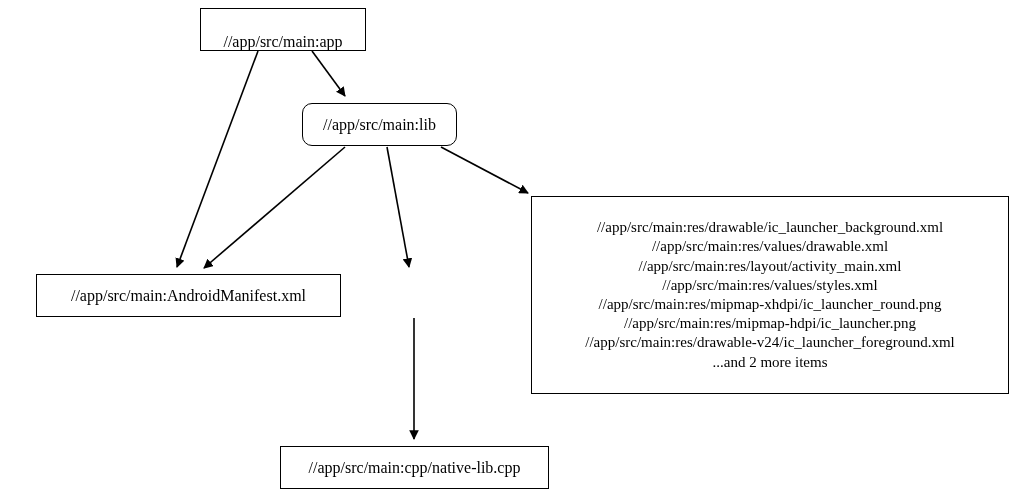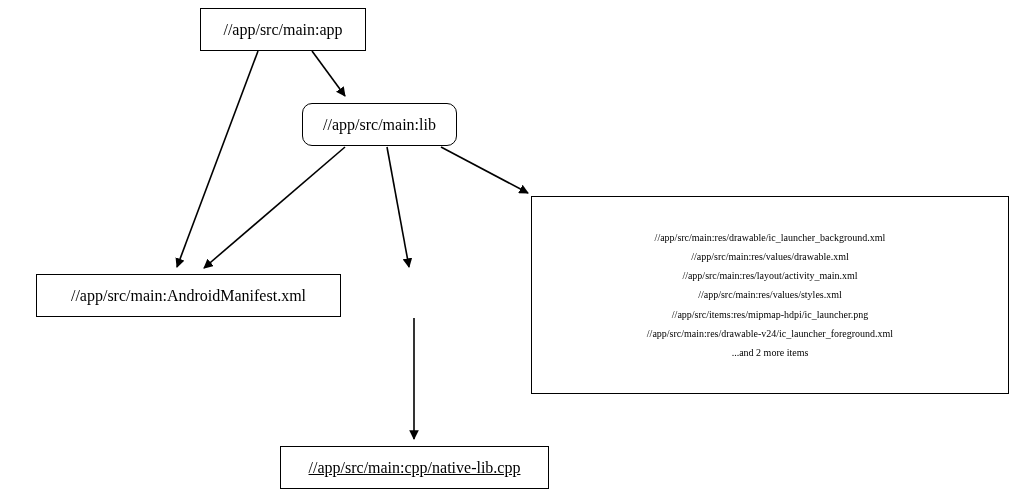--- a/index.html
+++ b/index.html
@@ -38,37 +38,37 @@
     white-space: nowrap;
     z-index: 2;
   }
   .node-label {
     display: block;
     width: 100%;
     text-align: center;
   }
   .node-multiline {
     white-space: normal;
-    font-size: 10px;
+    font-size: 15px;
     line-height: 19.2px;
     padding: 7px 6px;
     align-items: center;
   }
   .node-multiline .line {
     display: block;
     width: 100%;
     text-align: center;
     white-space: nowrap;
   }
-  #node-app        { left: 200px; top: 8px;   width: 166px; height: 43px; }
+  #node-app        { left: 200px; top: 8px;   width: 166px; height: 43px; align-items: flex-end; }
   #node-lib        { left: 302px; top: 103px; width: 155px; height: 43px; border-radius: 10px; }
   #node-manifest   { left: 4px;   top: 274px; width: 305px; height: 43px; margin-left: 32px; }
   #node-jni        { left: 325px; top: 274px; width: 180px; height: 43px; }
   #node-res        { left: 531px; top: 196px; width: 478px; height: 198px; }
-  #node-native     { left: 280px; top: 446px; width: 269px; height: 43px; text-decoration: underline; }
+  #node-native     { left: 280px; top: 446px; width: 269px; height: 43px; }
 </style>
 </head>
 <body>
 
 <div id="graph">
 
   <svg id="edges" viewBox="0 0 1018 496" width="1018" height="496">
     <defs>
       <marker id="arrow" viewBox="0 0 10 10" refX="9" refY="5" markerWidth="6" markerHeight="6" orient="auto-start-reverse">
         <path d="M 0 0 L 10 5 L 0 10 z" fill="#000000"></path>
@@ -112,21 +112,22 @@
     <span class="node-label">//app/src/main:AndroidManifest.xml</span>
   </div>
 
 
   <div class="node node-multiline" id="node-res">
     <div class="node-label">
       <span class="line">//app/src/main:res/drawable/ic_launcher_background.xml</span>
       <span class="line">//app/src/main:res/values/drawable.xml</span>
       <span class="line">//app/src/main:res/layout/activity_main.xml</span>
       <span class="line">//app/src/main:res/values/styles.xml</span>
-      <span class="line">//app/src/items:res/mipmap-hdpi/ic_launcher.png</span>
+      <span class="line">//app/src/main:res/mipmap-xhdpi/ic_launcher_round.png</span>
+      <span class="line">//app/src/main:res/mipmap-hdpi/ic_launcher.png</span>
       <span class="line">//app/src/main:res/drawable-v24/ic_launcher_foreground.xml</span>
       <span class="line">...and 2 more items</span>
     </div>
   </div>
 
   <div class="node" id="node-native">
     <span class="node-label">//app/src/main:cpp/native-lib.cpp</span>
   </div>
 
 </div>

